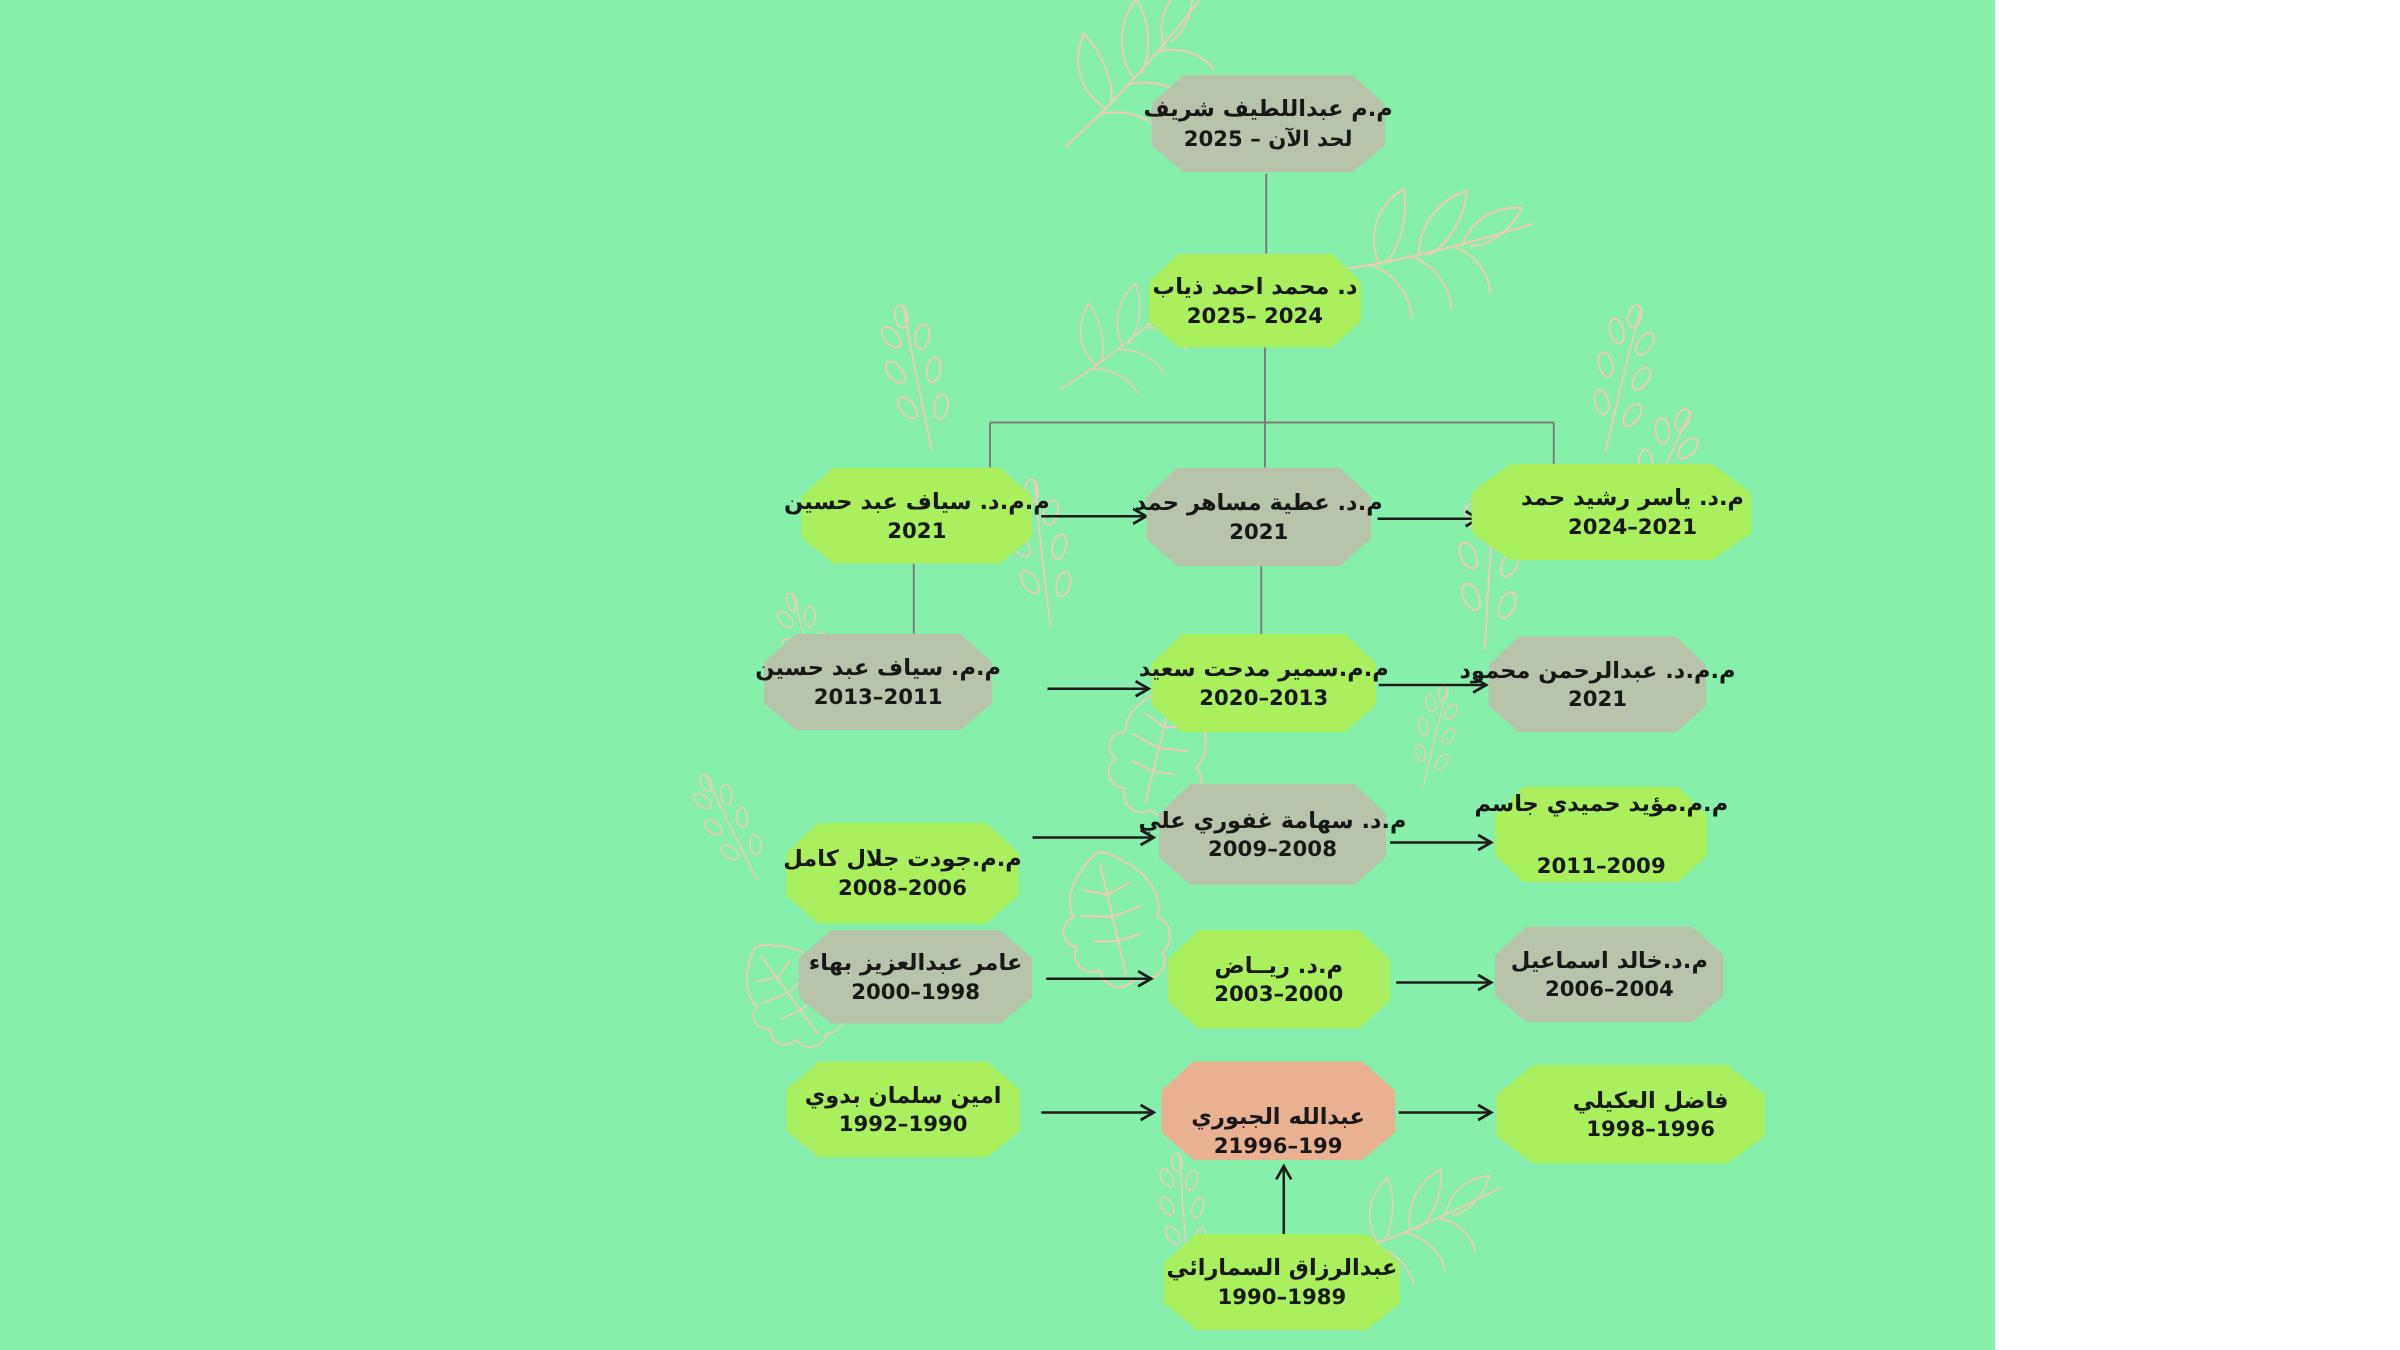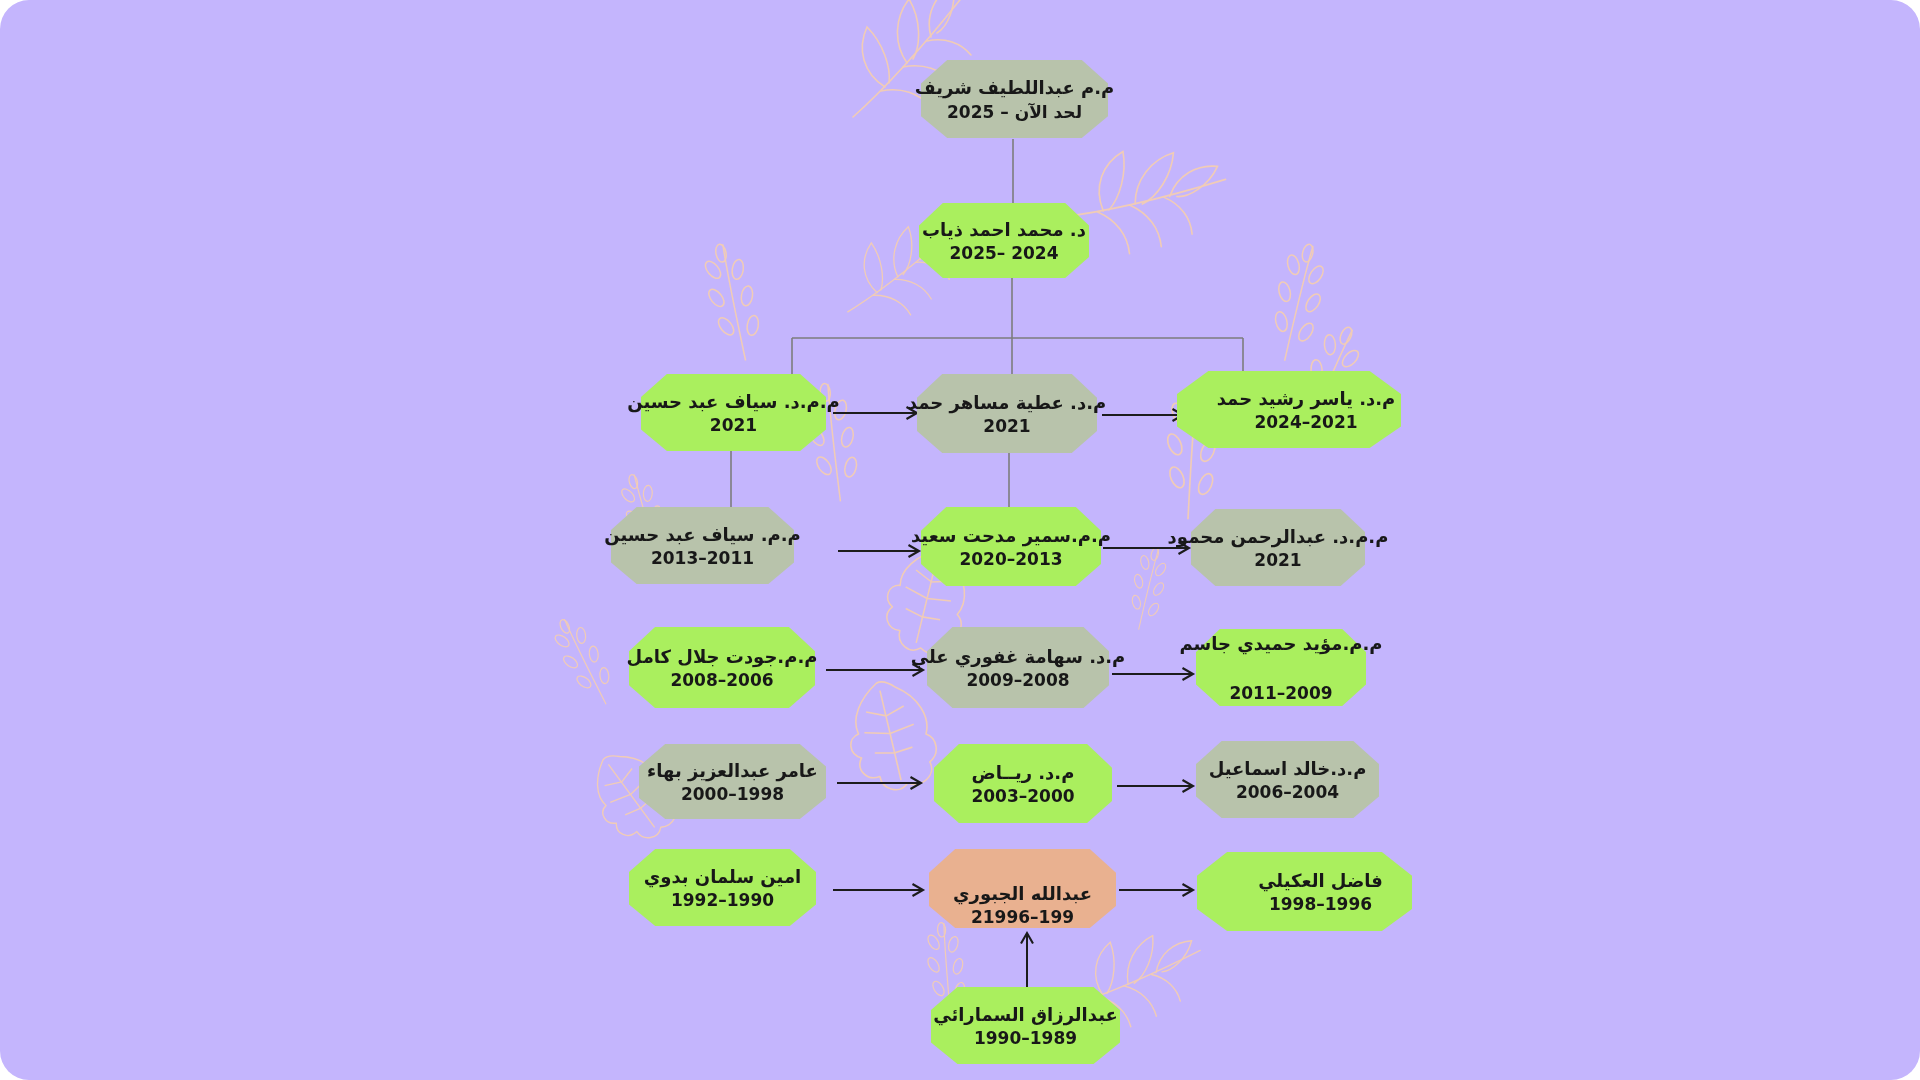--- a/index.html
+++ b/index.html
@@ -1,17 +1,17 @@
 <!DOCTYPE html>
 <html lang="ar"><head>
 <meta charset="utf-8">
 <style>
   html,body{margin:0;padding:0;background:#ffffff;}
-  .canvas{position:relative;width:1920px;height:1080px;overflow:hidden;background:#c4b5fd;
-          font-family:"DejaVu Sans",sans-serif;border-radius:29px;}
+  .canvas{position:relative;width:1596px;height:1080px;overflow:hidden;background:#86efac;
+          font-family:"DejaVu Sans",sans-serif;}
   .layer{position:absolute;left:0;top:0;}
   #foliage{z-index:0;}
   #connectors{z-index:1;}
   #nodes{position:absolute;left:0;top:0;width:1920px;height:1080px;z-index:2;}
   .hexnode{position:absolute;display:flex;flex-direction:column;align-items:center;
            justify-content:center;text-align:center;}
   .hexbg{position:absolute;left:0;top:0;right:0;bottom:0;
          clip-path:polygon(14% 0%,86% 0%,100% 30%,100% 72%,86% 100%,14% 100%,0% 72%,0% 30%);}
   .nname{position:relative;z-index:1;font-weight:bold;font-size:18px;line-height:1.4;
          color:#181818;white-space:nowrap;}
@@ -161,21 +161,21 @@
       <div class="hexnode" style="left: 921px; top: 507px; width: 180px; height: 79px;">
         <div class="hexbg" style="background: rgb(170, 239, 94);"></div>
         <span class="nname" dir="rtl">م.م.سمير مدحت سعيد</span>
         <span class="nyears" dir="ltr">2020–2013</span>
       </div>
       <div class="hexnode" style="left: 1191px; top: 509px; width: 174px; height: 77px;">
         <div class="hexbg" style="background: rgb(184, 195, 171);"></div>
         <span class="nname" dir="rtl">م.م.د. عبدالرحمن محمود</span>
         <span class="nyears" dir="ltr">2021</span>
       </div>
-      <div class="hexnode" style="left: 629px; top: 627px; width: 186px; height: 81px;">
+      <div class="hexnode" style="left: 629px; top: 658px; width: 186px; height: 81px;">
         <div class="hexbg" style="background: rgb(170, 239, 94);"></div>
         <span class="nname" dir="rtl">م.م.جودت جلال كامل</span>
         <span class="nyears" dir="ltr">2008–2006</span>
       </div>
       <div class="hexnode" style="left: 927px; top: 627px; width: 182px; height: 81px;">
         <div class="hexbg" style="background: rgb(184, 195, 171);"></div>
         <span class="nname" dir="rtl">م.د. سهامة غفوري علي</span>
         <span class="nyears" dir="ltr">2009–2008</span>
       </div>
       <div class="hexnode" style="left: 1196px; top: 629px; width: 170px; height: 77px; gap: 25px;">

